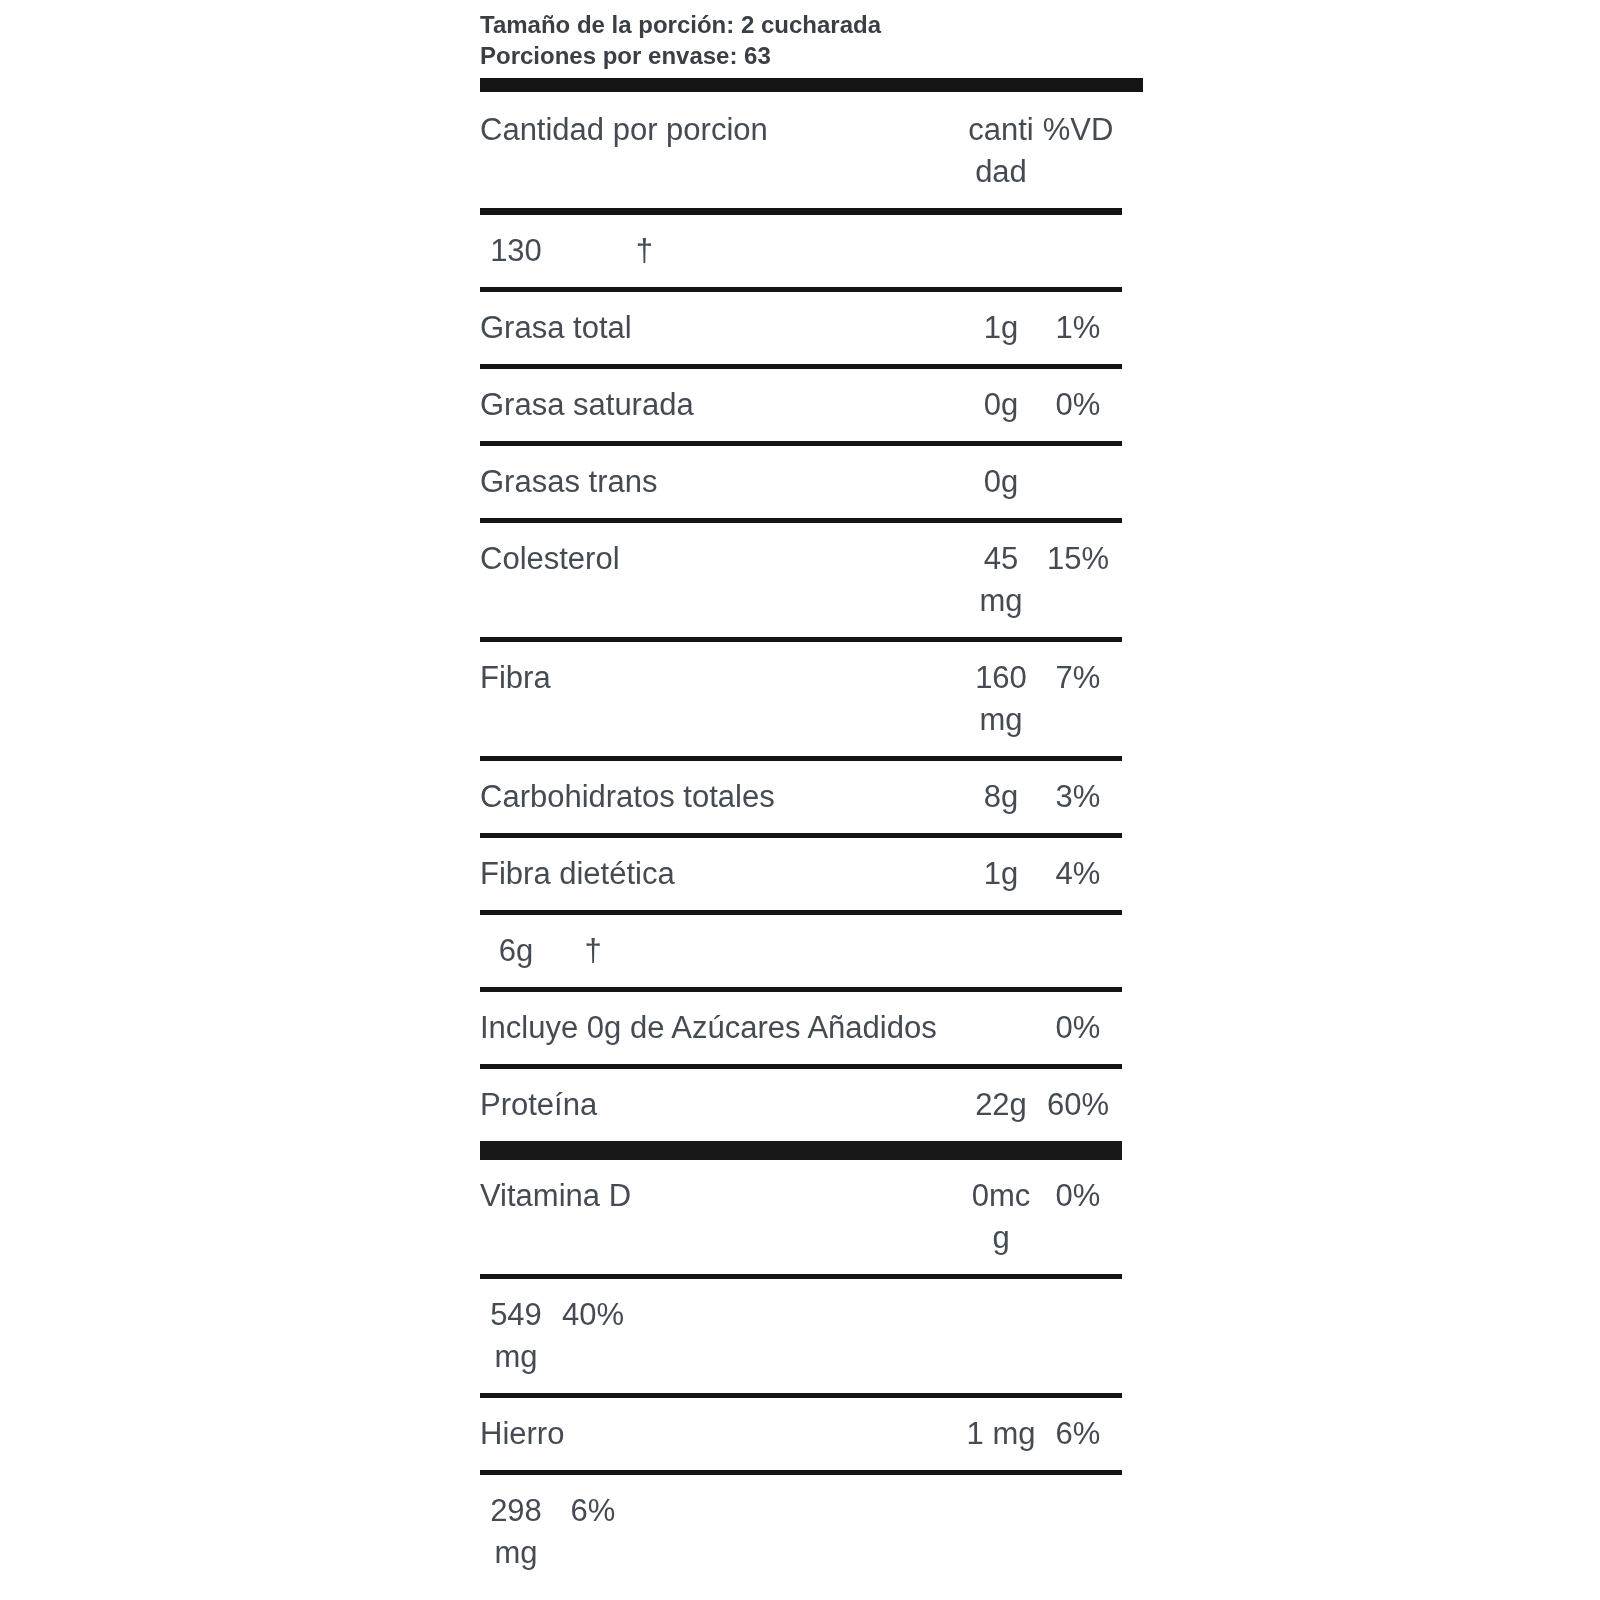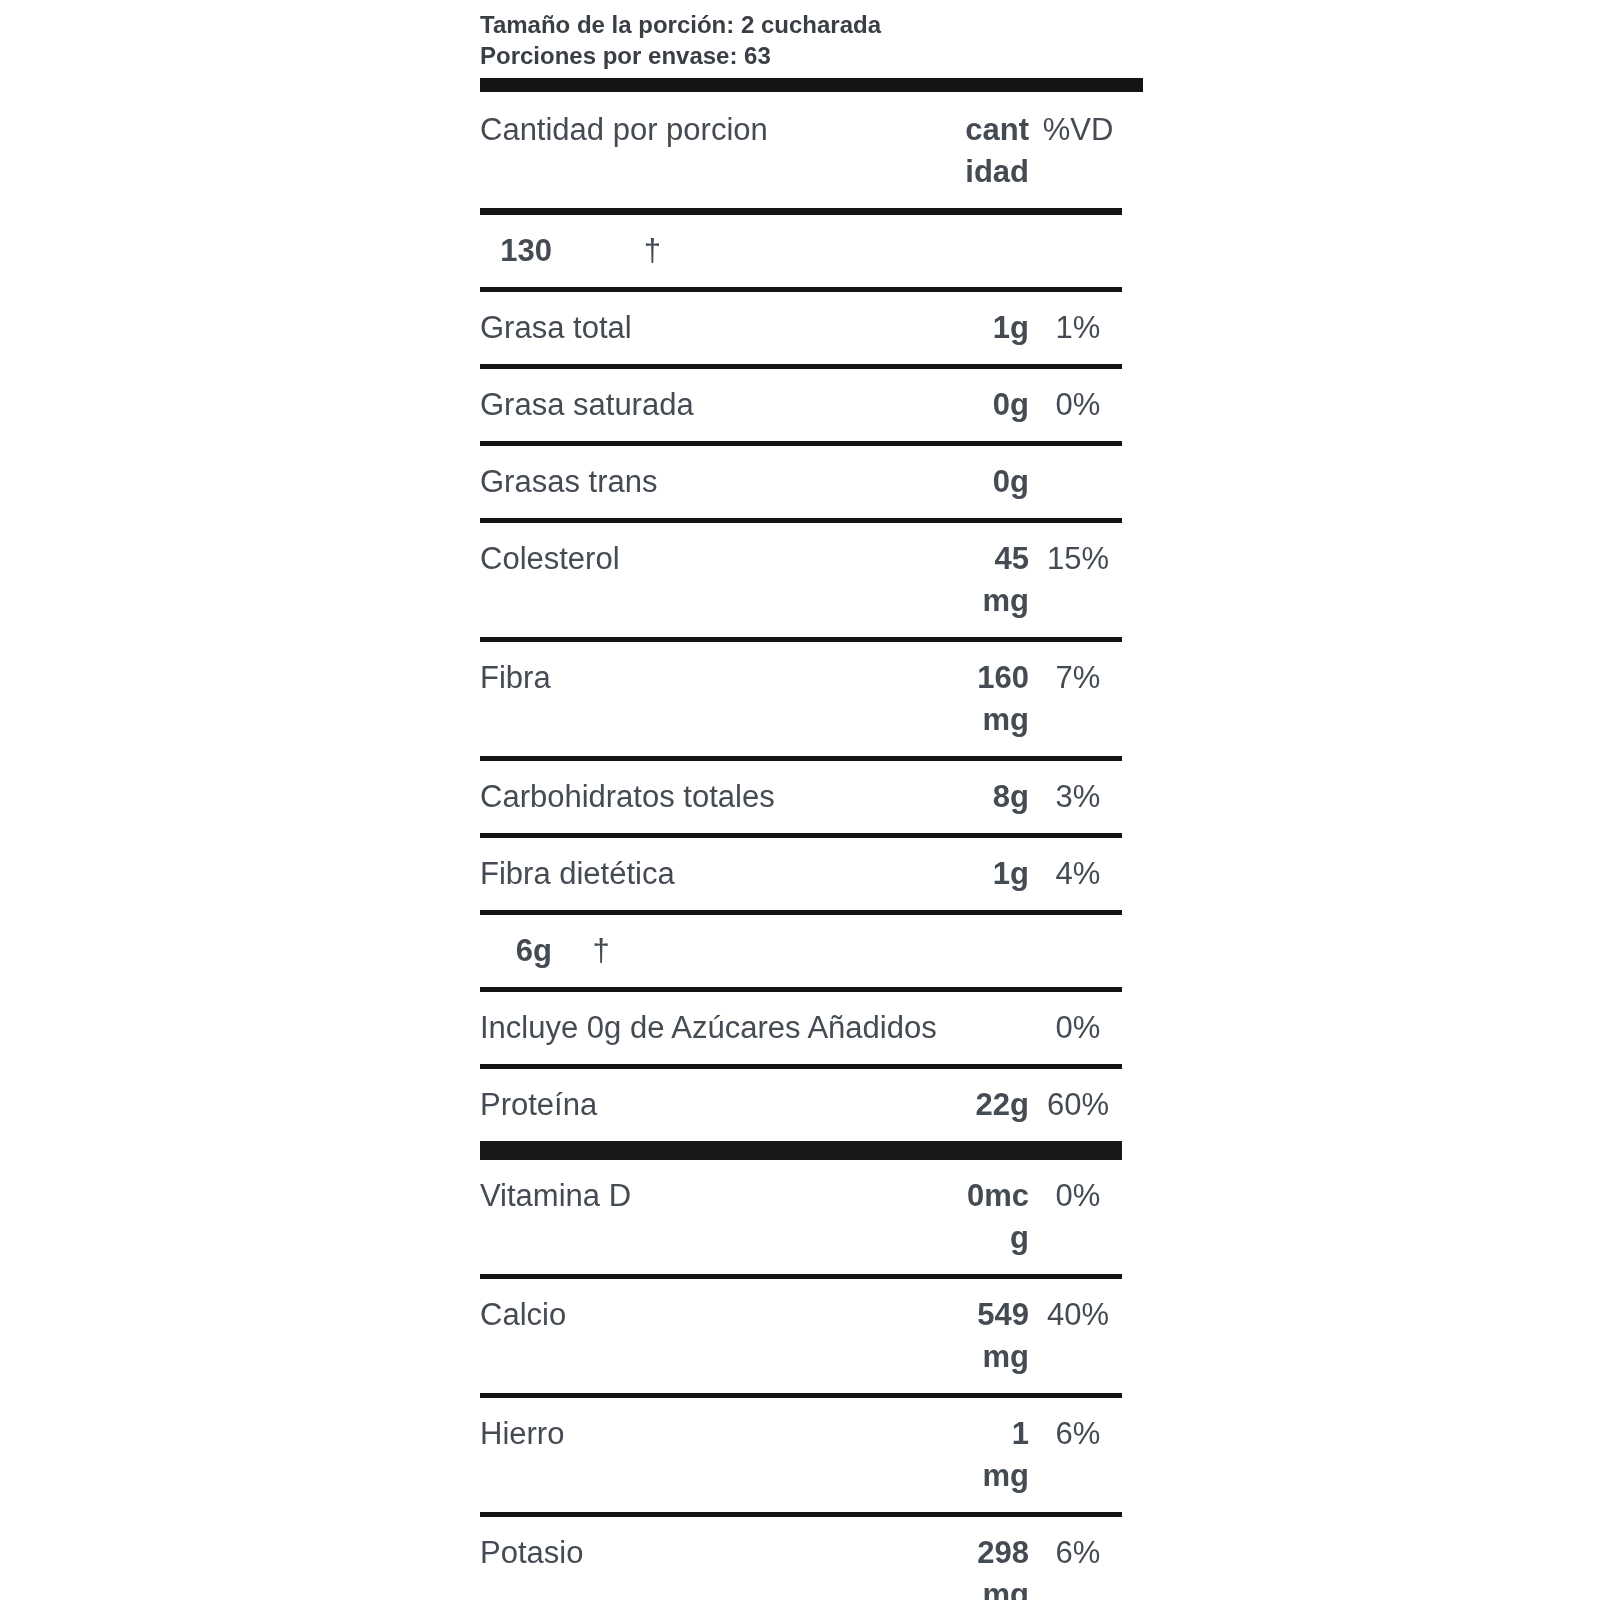--- a/index.html
+++ b/index.html
@@ -50,24 +50,23 @@
     border-bottom: none;
   }
   .c-name {
     flex: 1;
     text-align: left;
     padding-right: 8px;
   }
   .c-amt {
     width: 72px;
     flex-shrink: 0;
-    margin-right: 13px;
-    text-align: right;
+    margin-right: 5px;
+    text-align: center;
     overflow-wrap: break-word;
-    font-weight: bold;
   }
   .c-dv {
     width: 72px;
     flex-shrink: 0;
     text-align: center;
   }
   .c-dv.dv-shift {
     text-align: right;
     transform: translateX(24px);
   }
@@ -163,31 +162,29 @@
 
     <div class="bar-mid"></div>
 
     <div class="row">
       <div class="c-name">Vitamina D</div>
       <div class="c-amt">0mcg</div>
       <div class="c-dv">0%</div>
     </div>
 
     <div class="row">
-      <div class="c-name">Calcio</div>
       <div class="c-amt">549 mg</div>
       <div class="c-dv">40%</div>
     </div>
 
     <div class="row">
       <div class="c-name">Hierro</div>
       <div class="c-amt">1 mg</div>
       <div class="c-dv">6%</div>
     </div>
 
     <div class="row no-border">
-      <div class="c-name">Potasio</div>
       <div class="c-amt">298 mg</div>
       <div class="c-dv">6%</div>
     </div>
 
   </div>
 </div>
 
 </body></html>

